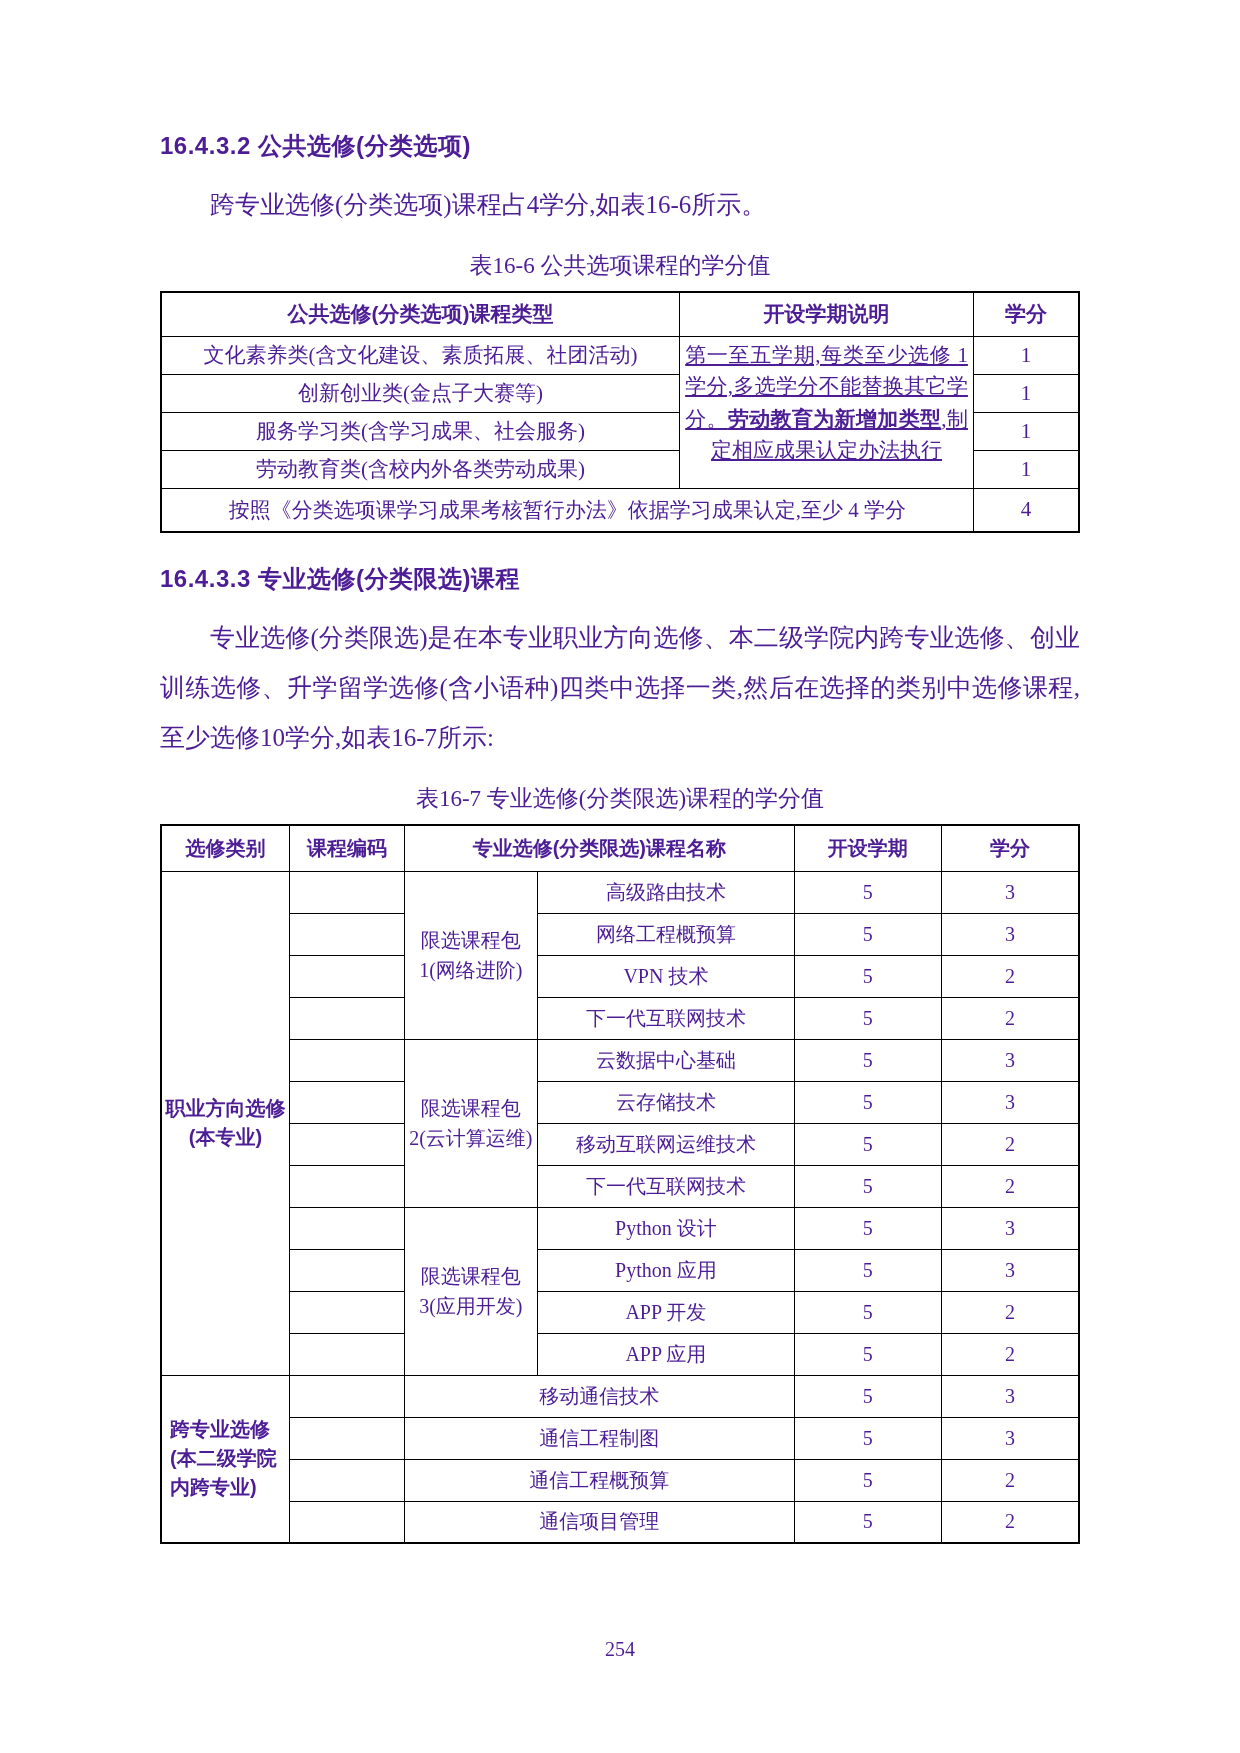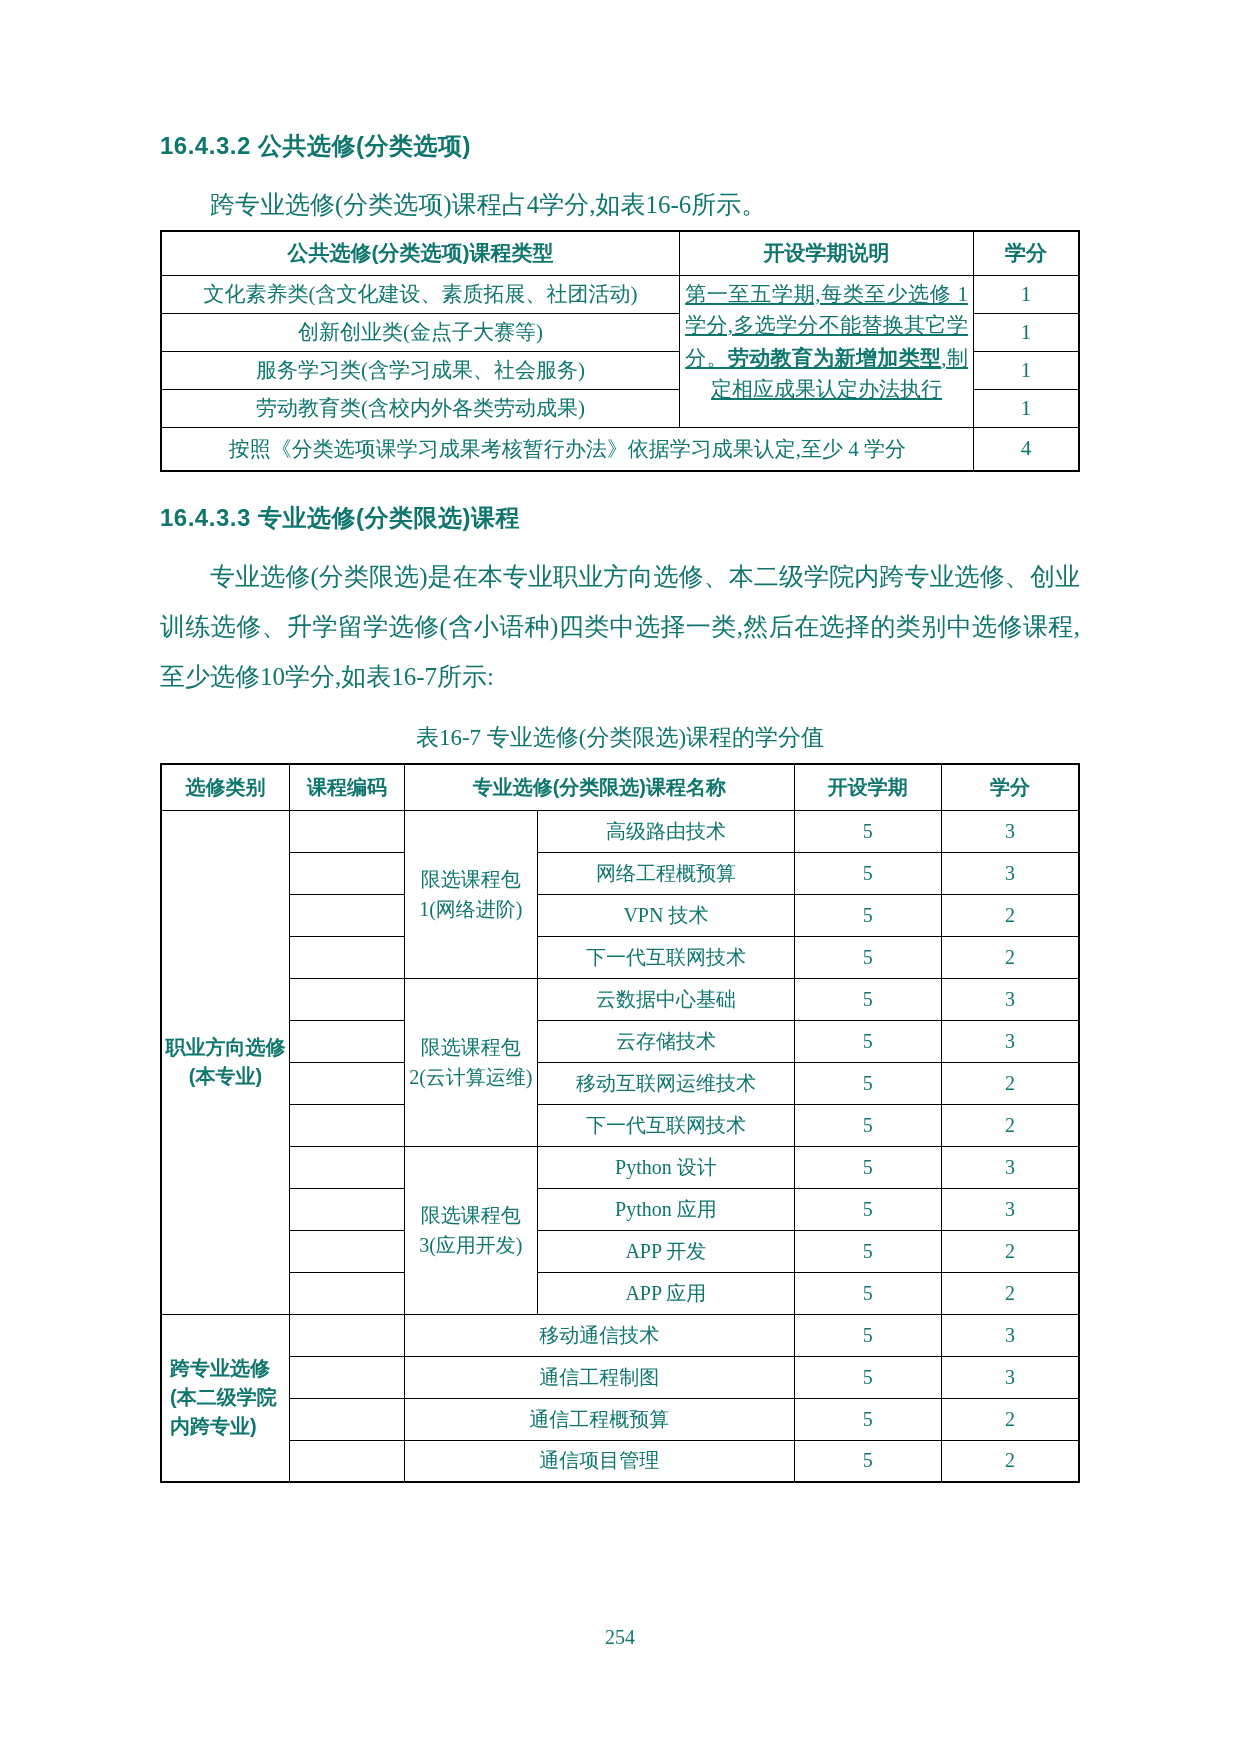--- a/index.html
+++ b/index.html
@@ -2,21 +2,21 @@
 <html><head>
 <meta charset="utf-8">
 <style>
   * { margin: 0; padding: 0; box-sizing: border-box; }
   html, body { background: #ffffff; }
   .page {
     position: relative;
     width: 1240px;
     height: 1753px;
     background: #ffffff;
-    color: #0f766e;
+    color: #4c1d95;
     font-family: "Liberation Serif", "DejaVu Serif", serif;
     padding: 130px 160px 0 160px;
     overflow: hidden;
   }
   .heading {
     font-family: "Liberation Sans", "DejaVu Sans", sans-serif;
     font-weight: 700;
     font-size: 24px;
     letter-spacing: 0.5px;
   }
@@ -74,36 +74,37 @@
   .t2 tr.hr { height: 46px; }
   .t2 .cat {
     font-family: "Liberation Sans", "DejaVu Sans", sans-serif;
     font-weight: 700;
     line-height: 1.45;
   }
   .t2 .cat.left { text-align: left; padding-left: 8px; }
   .t2 .pkg { line-height: 1.5; }
   .page-number {
     position: absolute;
-    bottom: 104px;
+    bottom: 92px;
     left: 0;
     width: 100%;
     text-align: center;
     font-size: 20px;
   }
 </style>
 </head>
 <body>
 
 <div class="page">
 
   <div class="heading">16.4.3.2 公共选修(分类选项)</div>
 
   <p class="body-text">跨专业选修(分类选项)课程占4学分,如表16-6所示。</p>
 
+  <div class="caption">表16-6 公共选项课程的学分值</div>
 
   <table class="t1">
     <colgroup>
         <col style="width:56.5%">
         <col style="width:32%">
         <col style="width:11.5%">
       </colgroup>
     <tbody>
       <tr class="hr">
         <th>公共选修(分类选项)课程类型</th>

